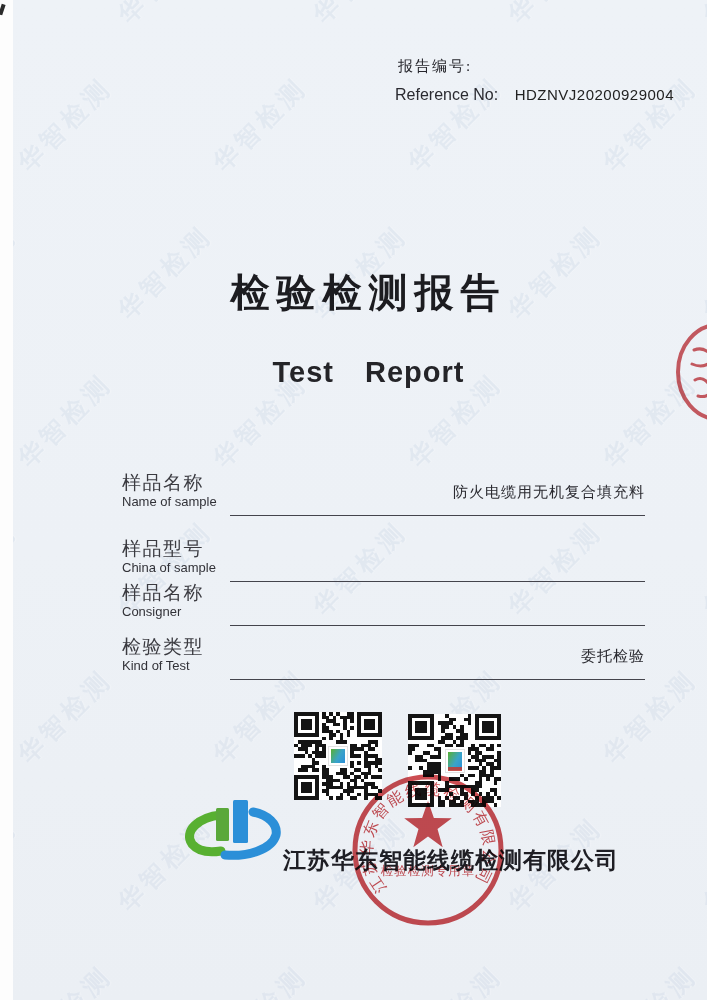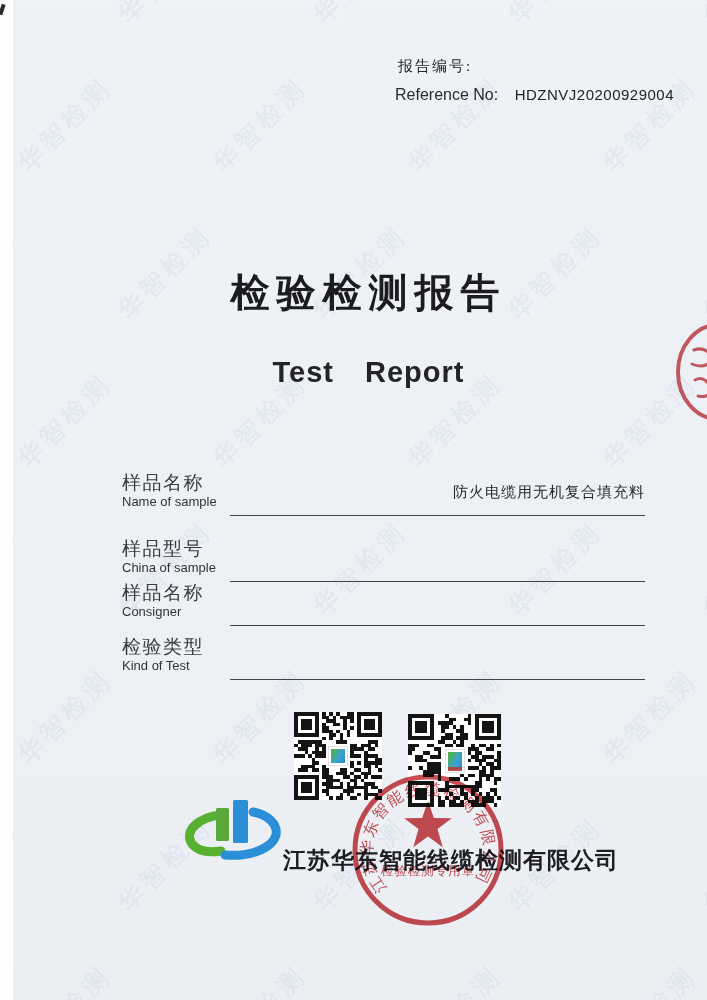--- a/index.html
+++ b/index.html
@@ -151,20 +151,21 @@
         <div class="f-line"></div>
       </div>
       <div class="field-row r2">
         <div class="f-cn">样品名称</div>
         <div class="f-en">Consigner</div>
         <div class="f-line"></div>
       </div>
       <div class="field-row r3">
         <div class="f-cn">检验类型</div>
         <div class="f-en">Kind of Test</div>
+        <div class="f-val">委托检验</div>
         <div class="f-line"></div>
       </div>
     </div>
 
     <div class="qr qr-left">
       <svg id="qr-left-svg" viewBox="0 0 25 25">
           <rect x="0" y="0" width="25" height="25" fill="#fff"></rect>
           <rect x="8" y="0" width="1" height="1" fill="#141414"></rect>
           <rect x="10" y="0" width="1" height="1" fill="#141414"></rect>
           <rect x="12" y="0" width="1" height="1" fill="#141414"></rect>

